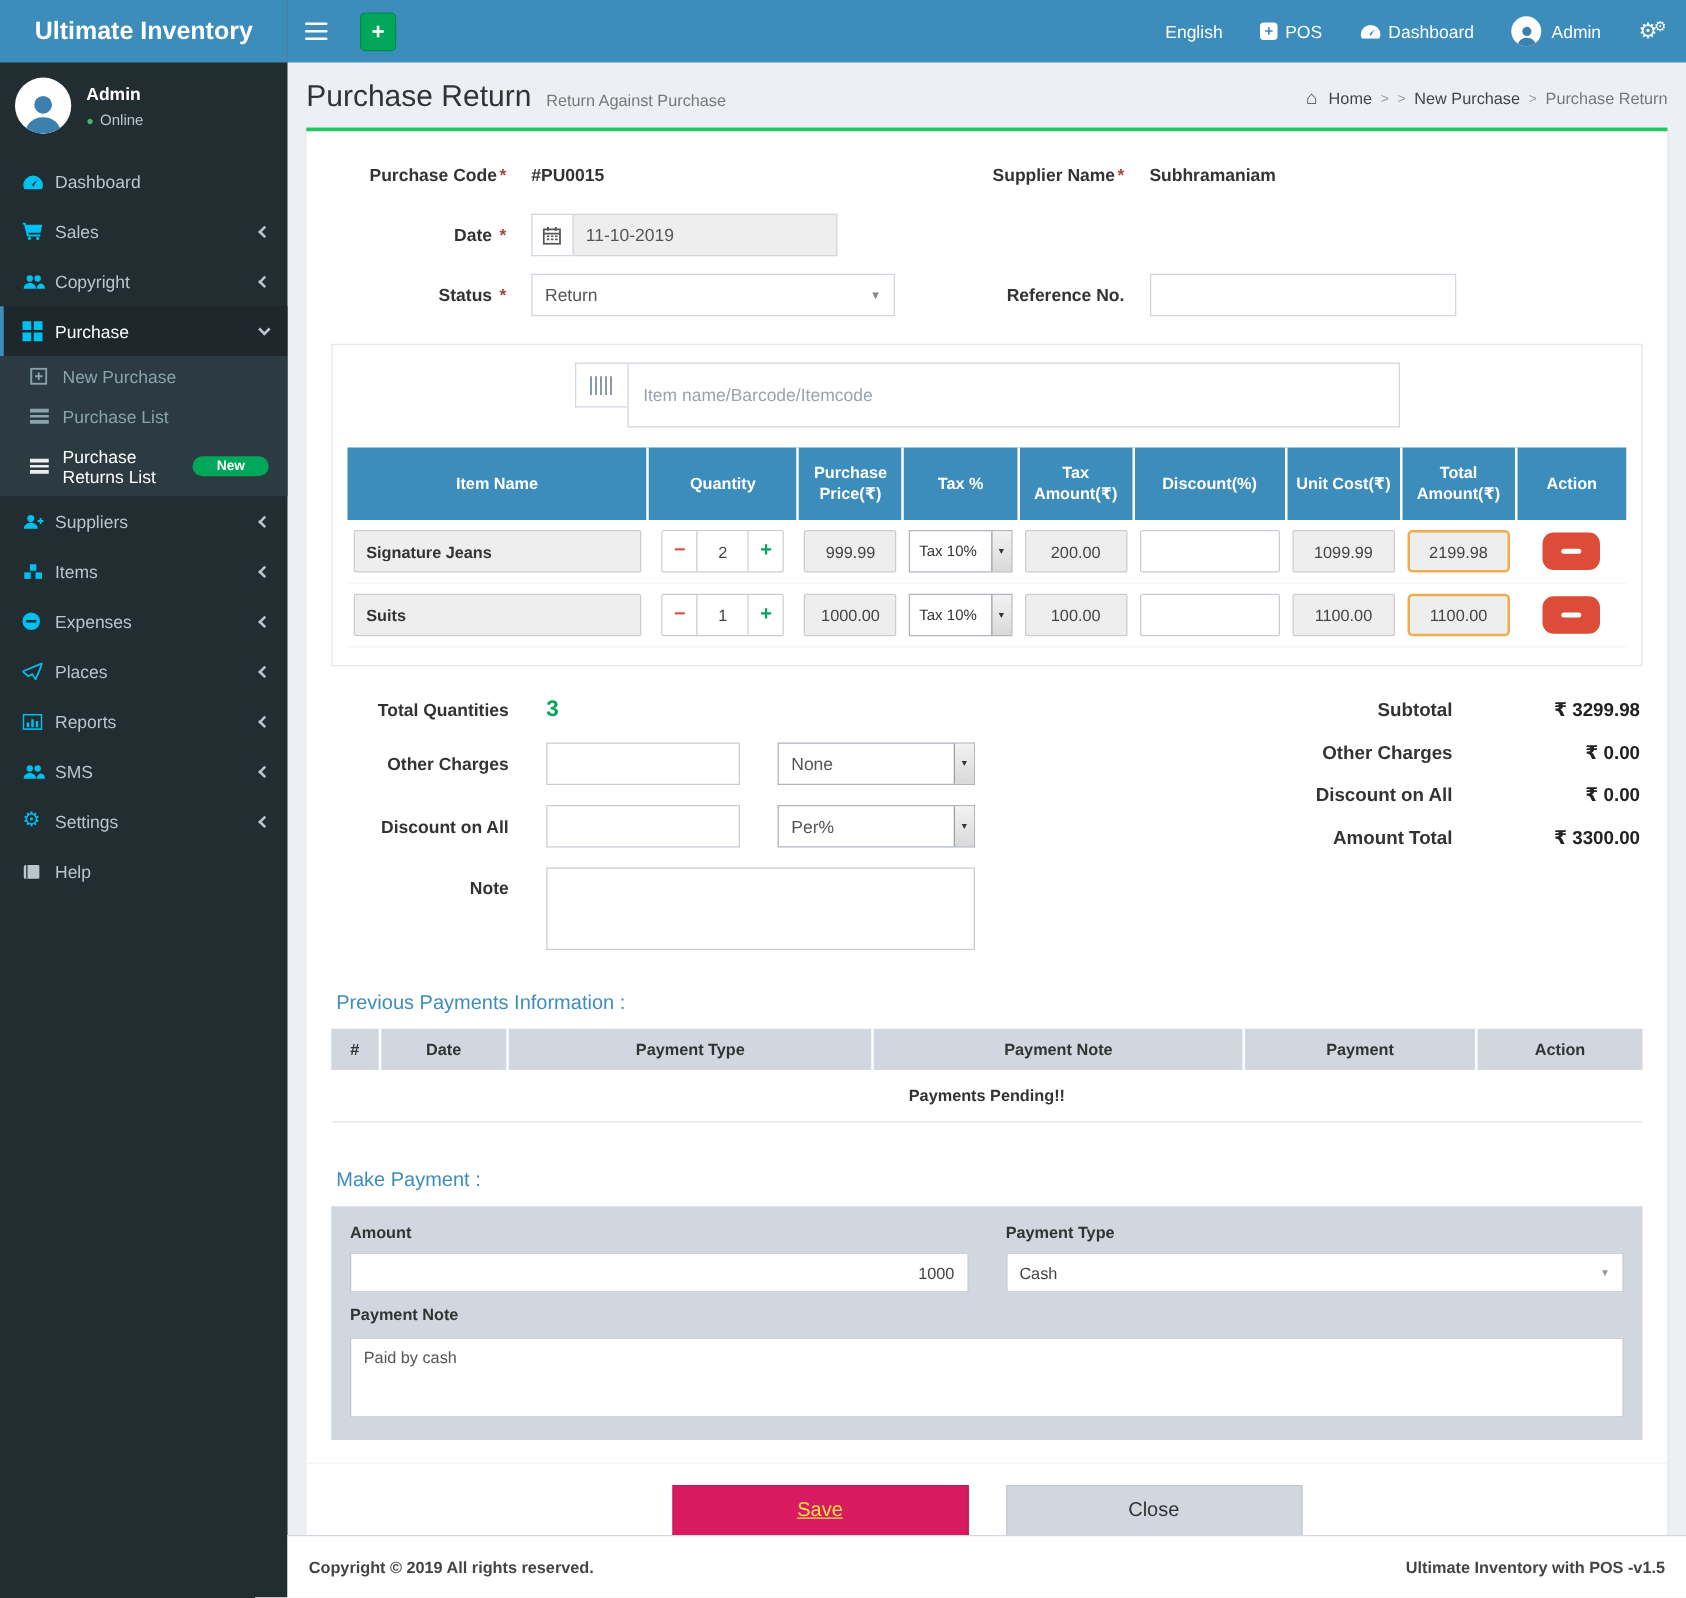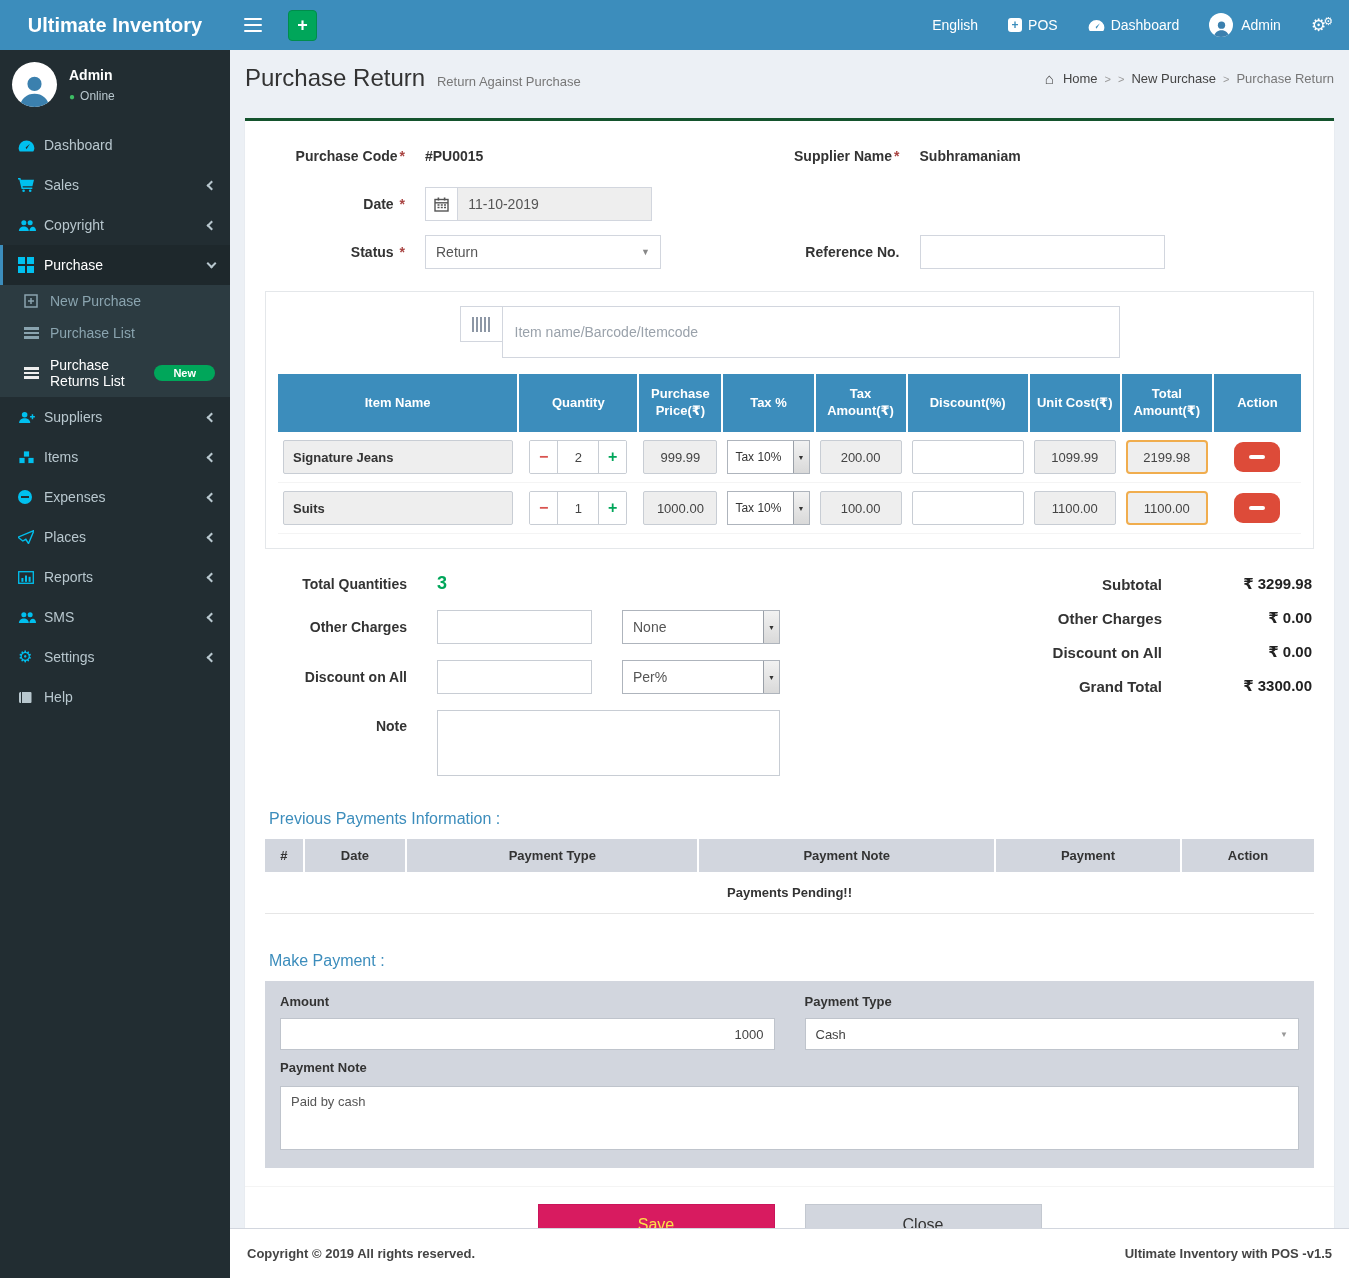--- a/index.html
+++ b/index.html
@@ -54,37 +54,37 @@
   
   .main { position:absolute; left:230px; top:50px; right:0; bottom:50px; overflow:hidden; }
   .content-header { display:flex; justify-content:space-between; align-items:flex-end; padding:14px 15px 10px; }
   .page-title { font-size:24px; font-weight:500; color:#333; display:inline; }
   .page-subtitle { font-size:13px; color:#777; margin-left:8px; }
   .breadcrumb { font-size:13px; color:#444; display:flex; align-items:center; gap:7px; padding-bottom:5px; }
   .breadcrumb .sep { color:#999; font-size:11px; }
   .breadcrumb .home-ico { font-size:15px; font-weight:bold; margin-right:2px; }
   .breadcrumb .current { color:#777; }
 
-  .box { margin:16px 15px; background:#fff; border-top:3px solid #14532d; box-shadow:0 1px 1px rgba(0,0,0,.1); }
+  .box { margin:0 15px; background:#fff; border-top:3px solid #22c55e; box-shadow:0 1px 1px rgba(0,0,0,.1); }
   .box-body { padding:14px 20px 0; }
 
   
   .form-grid { display:flex; padding:4px 0 2px; }
   .fcol { flex:1; }
   .frow { display:flex; align-items:center; margin-bottom:14px; min-height:34px; }
   .flabel { width:160px; flex:none; text-align:right; font-weight:bold; font-size:14px; color:#333; padding-right:20px; }
   .fcol.right .flabel { width:130px; }
   .req { color:#a94442; margin-left:2px; }
   .static-val { font-weight:bold; font-size:14px; color:#333; }
-  .igroup { display:flex; width:227px; }
+  .igroup { display:flex; width:245px; }
   .iaddon { width:38px; border:1px solid #d2d6de; border-right:none; background:#fff; display:flex; align-items:center; justify-content:center; }
   .inp { height:34px; border:1px solid #d2d6de; background:#fff; font-size:14px; color:#555; padding:0 10px; width:100%; }
   .inp[readonly] { background:#eee; }
   .inp.w245 { width:245px; }
-  .selbox { width:236px; height:34px; border:1px solid #d2d6de; background:#fff; display:flex; align-items:center; padding:12px 10px; font-size:14px; color:#555; cursor:pointer; position:relative;text-align:center; }
+  .selbox { width:291px; height:34px; border:1px solid #d2d6de; background:#fff; display:flex; align-items:center; padding:12px 10px; font-size:14px; color:#555; cursor:pointer; position:relative;text-align:center; }
   .selbox .caret { margin-left:auto; font-size:9px; color:#888; }
   .spacer34 { height:34px; }
 
   
   .items-wrap { border:1px solid #e4e7ea; margin-top:6px; padding:12px 12px 14px; }
   .search-group { display:flex; width:660px; margin:2px auto 16px; }
   .search-inp { flex:1; height:52px; border:1px solid #d2d6de; font-size:14px; color:#555; padding:0 12px; }
   .search-inp::placeholder { color:#9aa2ab; }
   .barcode-ico { width:18px; height:15px; background:repeating-linear-gradient(90deg,#8d97a5 0 2px,transparent 2px 4px); }
   table.items { width:100%; border-collapse:collapse; table-layout:fixed; }
@@ -567,21 +567,21 @@
           </div>
           <div class="srow">
             <span class="slabel">Other Charges</span>
             <span class="sval">₹ 0.00</span>
           </div>
           <div class="srow">
             <span class="slabel">Discount on All</span>
             <span class="sval">₹ 0.00</span>
           </div>
           <div class="srow">
-            <span class="slabel">Grand Total</span>
+            <span class="slabel">Amount Total</span>
             <span class="sval">₹ 3300.00</span>
           </div>
         </div>
       </div>
 
       <h3 class="section-heading">Previous Payments Information :</h3>
       <table class="pay">
         <colgroup>
             <col style="width:38px">
             <col style="width:100px">

